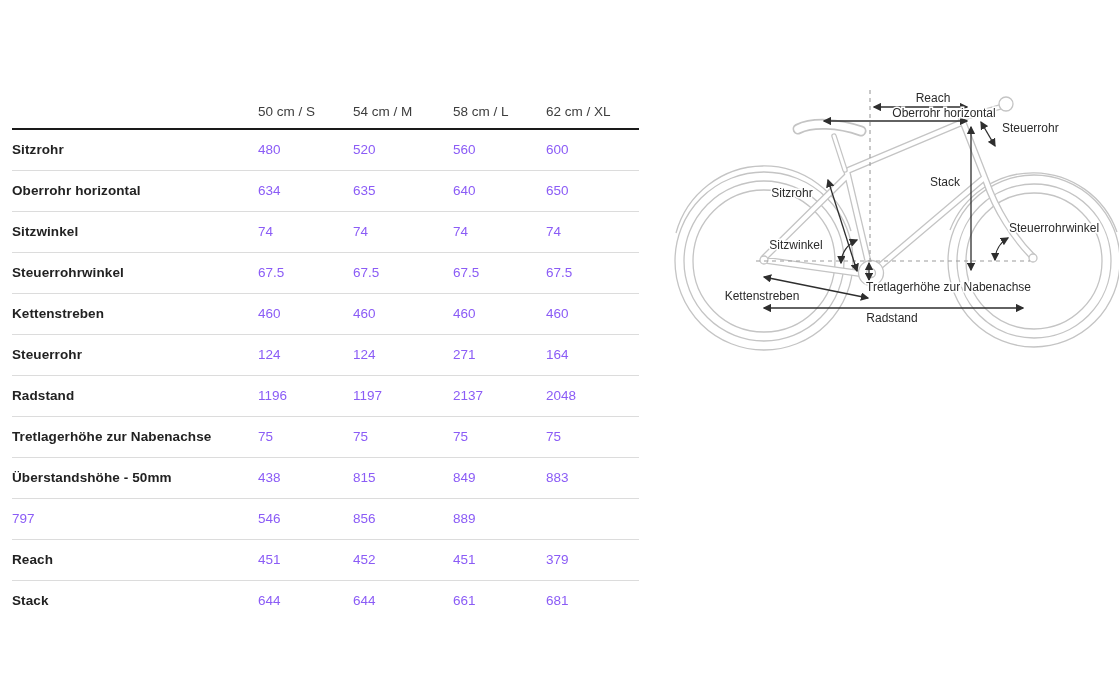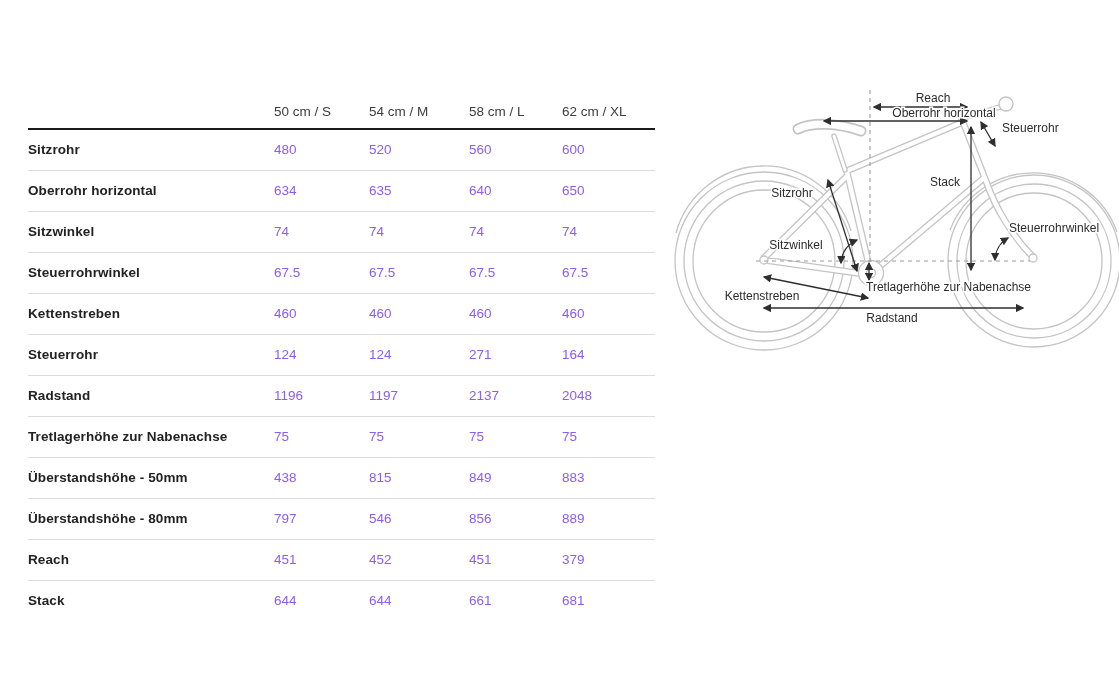--- a/index.html
+++ b/index.html
@@ -3,21 +3,21 @@
 <meta charset="utf-8">
 <style>
   html,body{margin:0;padding:0}
   body{
     width:1119px;height:689px;position:relative;overflow:hidden;
     background:#ffffff;
     font-family:"Liberation Sans",sans-serif;
   }
   
   .geo-table{
-    position:absolute;left:28px;top:95px;width:627px;
+    position:absolute;left:12px;top:95px;width:627px;
     font-size:13.5px;line-height:1;
   }
   .thead{
     display:grid;grid-template-columns:246px 95px 100px 93px 93px;
     height:33px;align-items:center;color:#3d3d3d;
   }
   .tbody{border-top:2px solid #1a1a1a}
   .trow{
     display:grid;grid-template-columns:246px 95px 100px 93px 93px;
     height:40px;align-items:center;border-bottom:1px solid #dcdcdc;
@@ -111,21 +111,20 @@
         <div class="cell val">75</div>
       </div>
       <div class="trow">
         <div class="cell row-label">Überstandshöhe - 50mm</div>
         <div class="cell val">438</div>
         <div class="cell val">815</div>
         <div class="cell val">849</div>
         <div class="cell val">883</div>
       </div>
       <div class="trow">
-        <div class="cell row-label">Überstandshöhe - 80mm</div>
         <div class="cell val">797</div>
         <div class="cell val">546</div>
         <div class="cell val">856</div>
         <div class="cell val">889</div>
       </div>
       <div class="trow">
         <div class="cell row-label">Reach</div>
         <div class="cell val">451</div>
         <div class="cell val">452</div>
         <div class="cell val">451</div>

